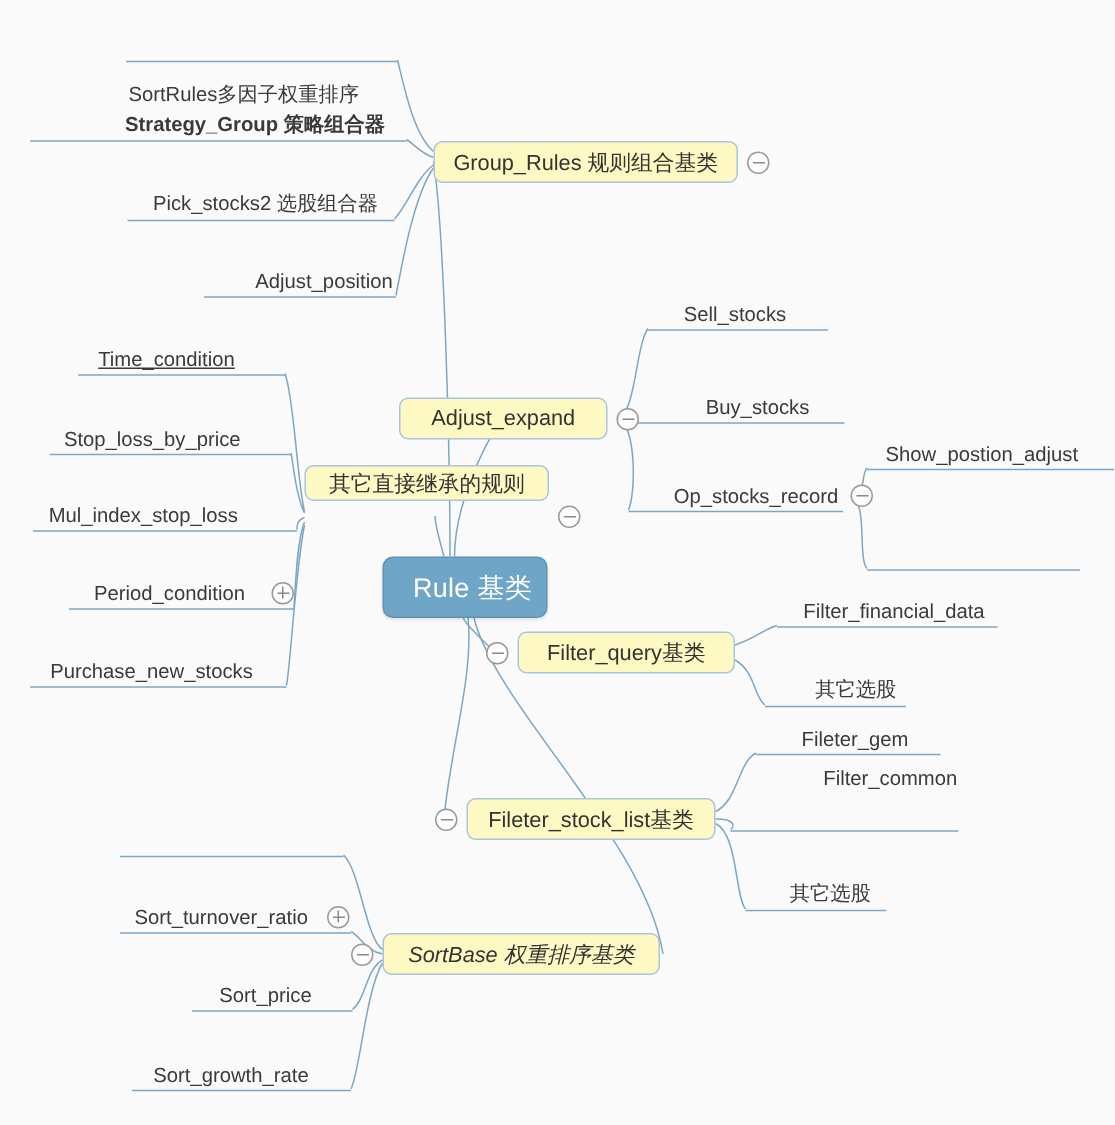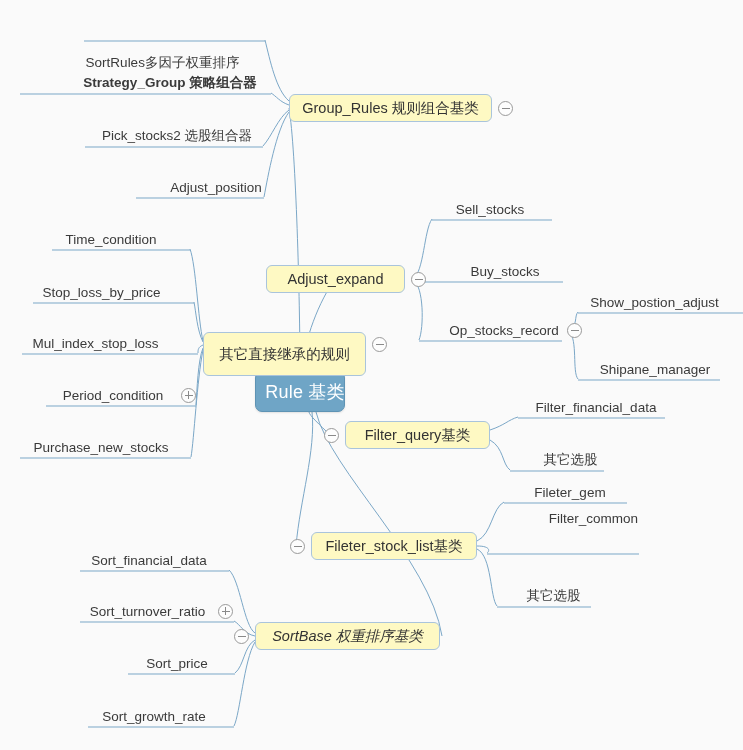--- a/index.html
+++ b/index.html
@@ -140,52 +140,50 @@
       <line x1="518" x2="665" y1="418" y2="418" stroke="#7ba7c7" stroke-width="1"></line>
       <line x1="510" x2="604" y1="471" y2="471" stroke="#7ba7c7" stroke-width="1"></line>
       <line x1="504" x2="627" y1="503" y2="503" stroke="#7ba7c7" stroke-width="1"></line>
       <line x1="487" x2="639" y1="554" y2="554" stroke="#7ba7c7" stroke-width="1"></line>
       <line x1="497" x2="591" y1="607" y2="607" stroke="#7ba7c7" stroke-width="1"></line>
       <line x1="80" x2="229" y1="571" y2="571" stroke="#7ba7c7" stroke-width="1"></line>
       <line x1="80" x2="234" y1="622" y2="622" stroke="#7ba7c7" stroke-width="1"></line>
       <line x1="128" x2="235" y1="674" y2="674" stroke="#7ba7c7" stroke-width="1"></line>
       <line x1="88" x2="234" y1="727" y2="727" stroke="#7ba7c7" stroke-width="1"></line>
     </svg>
-<div class="node root" style="left: 255px; top: 371px; width: 90px; height: 41px; padding-left: 26px;">Rule 基类</div>
+<div class="node root" style="left: 255px; top: 371px; width: 110px; height: 41px; padding-left: 26px;">Rule 基类</div>
     <div class="node boxed" style="left: 289px; top: 94px; width: 203px; height: 28px;">Group_Rules 规则组合基类</div>
     <div class="toggle" style="left: 498px; top: 100.5px;"></div>
     <div class="node boxed" style="left: 266px; top: 265px; width: 139px; height: 28px;">Adjust_expand</div>
     <div class="toggle" style="left: 411px; top: 271.5px;"></div>
-    <div class="node boxed" style="left: 203px; top: 332px; width: 163px; height: 44px;">其它直接继承的规则</div>
+    <div class="node boxed" style="left: 203px; top: 310px; width: 163px; height: 24px;">其它直接继承的规则</div>
     <div class="toggle" style="left: 372px; top: 336.5px;"></div>
     <div class="node boxed" style="left: 345px; top: 421px; width: 145px; height: 28px;">Filter_query基类</div>
     <div class="toggle" style="left: 324px; top: 427.5px;"></div>
     <div class="node boxed" style="left: 311px; top: 532px; width: 166px; height: 28px; text-align: right;">Fileter_stock_list基类</div>
     <div class="toggle" style="left: 290px; top: 538.5px;"></div>
     <div class="node boxed" style="left: 255px; top: 622px; width: 185px; height: 28px; font-style: italic;">SortBase 权重排序基类</div>
     <div class="toggle" style="left: 234px; top: 628.5px;"></div>
     <div class="node leaf" style="left: 84px; top: 20px; width: 157px; height: 20px; margin-top: 33px;">SortRules多因子权重排序</div>
     <div class="node leaf" style="left: 74px; top: 73px; width: 192px; height: 20px; font-weight: bold;">Strategy_Group 策略组合器</div>
     <div class="node leaf" style="left: 89px; top: 126px; width: 176px; height: 20px;">Pick_stocks2 选股组合器</div>
     <div class="node leaf" style="left: 167px; top: 177px; width: 98px; height: 20px;">Adjust_position</div>
-    <div class="node leaf" style="left: 61px; top: 229px; width: 100px; height: 20px;">Time_condition</div>
+    <div class="node leaf" style="left: 61px; top: 229px; width: 100px; height: 20px; text-decoration: underline;">Time_condition</div>
     <div class="node leaf" style="left: 41px; top: 282px; width: 121px; height: 20px;">Stop_loss_by_price</div>
     <div class="node leaf" style="left: 28px; top: 333px; width: 135px; height: 20px;">Mul_index_stop_loss</div>
     <div class="node leaf" style="left: 59px; top: 385px; width: 108px; height: 20px;">Period_condition</div>
     <div class="toggle plus" style="left: 181px; top: 387.5px;"></div>
     <div class="node leaf" style="left: 28px; top: 437px; width: 146px; height: 20px;">Purchase_new_stocks</div>
     <div class="node leaf" style="left: 451px; top: 199px; width: 78px; height: 20px;">Sell_stocks</div>
     <div class="node leaf" style="left: 466px; top: 261px; width: 78px; height: 20px; text-align: right;">Buy_stocks</div>
     <div class="node leaf" style="left: 447px; top: 320px; width: 114px; height: 20px;">Op_stocks_record</div>
     <div class="toggle" style="left: 567px; top: 322.5px;"></div>
     <div class="node leaf" style="left: 585px; top: 292px; width: 139px; height: 20px;">Show_postion_adjust</div>
-    <div class="node leaf" style="left: 597px; top: 359px; width: 116px; height: 20px;">Shipane_manager</div>
     <div class="node leaf" style="left: 531px; top: 397px; width: 130px; height: 20px;">Filter_financial_data</div>
     <div class="node leaf" style="left: 538px; top: 450px; width: 65px; height: 20px;">其它选股</div>
     <div class="node leaf" style="left: 529px; top: 482px; width: 82px; height: 20px;">Fileter_gem</div>
     <div class="node leaf" style="left: 529px; top: 508px; width: 97px; height: 20px; margin-left: 16px;">Filter_common</div>
     <div class="node leaf" style="left: 521px; top: 586px; width: 65px; height: 20px;">其它选股</div>
-    <div class="node leaf" style="left: 88px; top: 550px; width: 122px; height: 20px;">Sort_financial_data</div>
     <div class="node leaf" style="left: 88px; top: 601px; width: 119px; height: 20px;">Sort_turnover_ratio</div>
     <div class="toggle plus" style="left: 218px; top: 603.5px;"></div>
     <div class="node leaf" style="left: 141px; top: 653px; width: 72px; height: 20px;">Sort_price</div>
     <div class="node leaf" style="left: 99px; top: 706px; width: 110px; height: 20px;">Sort_growth_rate</div>
   </div>
 
 </body></html>

